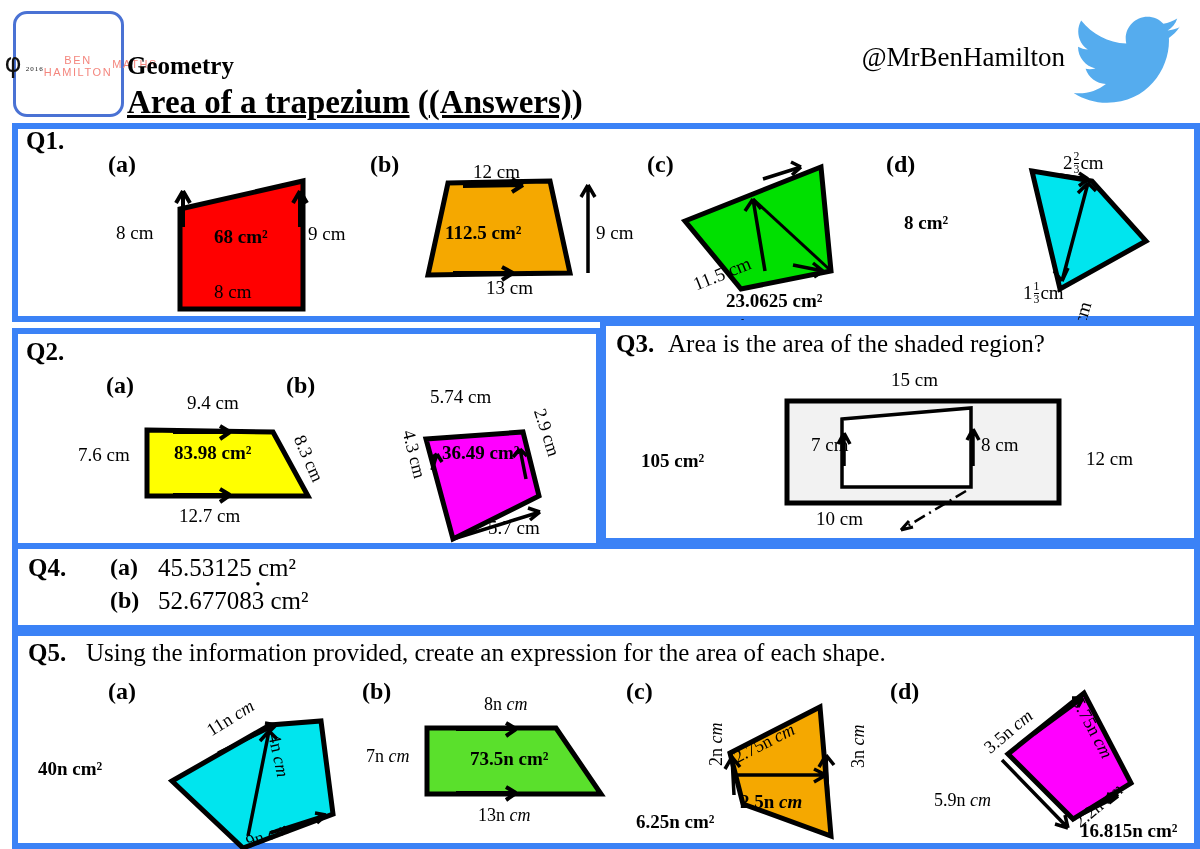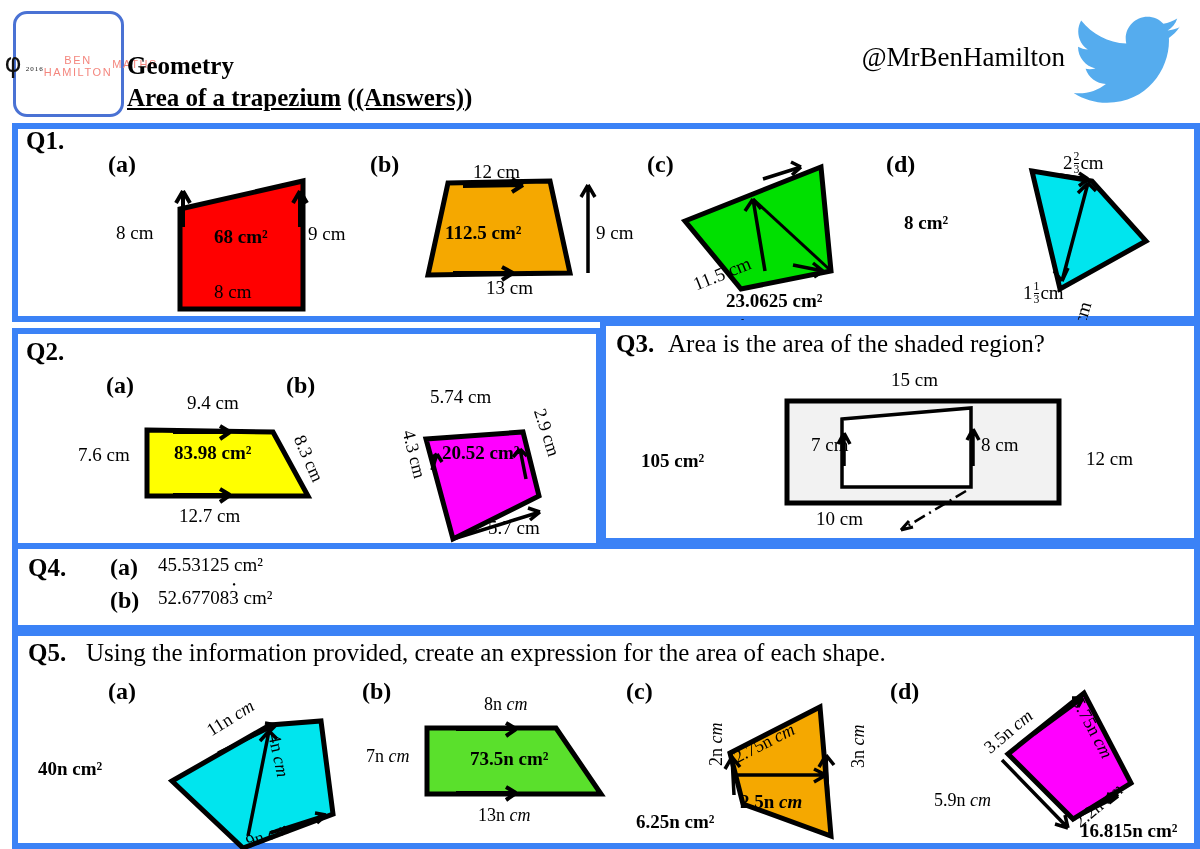--- a/index.html
+++ b/index.html
@@ -19,40 +19,40 @@
     border:3px solid #4a72d4;border-radius:14px;background:#fff;
     display:flex;flex-direction:row;align-items:center;justify-content:center;
   }
   .logo-estd-row{display:flex;align-items:flex-end;gap:4px;line-height:1;}
   .logo-estd{font-size:7px;letter-spacing:1px;color:#111;font-family:"Liberation Serif",serif;padding-bottom:3px;}
   .logo-phi{font-size:26px;color:#111;font-family:"DejaVu Sans",sans-serif;line-height:0.9;}
   .logo-name{font-size:11px;letter-spacing:1.6px;color:#f4867e;font-family:"Liberation Sans",sans-serif;margin-top:4px;text-align:center;}
   .logo-name2{font-size:11px;letter-spacing:1.6px;color:#f4867e;font-family:"Liberation Sans",sans-serif;text-align:center;}
 
   .title1{position:absolute;left:127px;top:52px;font-size:25px;font-weight:bold;}
-  .title2{position:absolute;left:127px;top:84px;font-size:25px;font-weight:bold;}
+  .title2{position:absolute;left:127px;top:84px;font-size:33px;font-weight:bold;}
   .title2 u{text-decoration:underline;}
   .handle{position:absolute;right:135px;top:42px;font-size:27px;}
   .twitter{position:absolute;right:18px;top:14px;width:110px;height:92px;}
 
   
   .qbox{position:absolute;border:6px solid #3b82f6;background:#fff;}
   .qlabel{position:absolute;font-weight:bold;font-size:25px;}
   .qtext{position:absolute;font-size:25px;}
   .part{position:absolute;font-weight:bold;font-size:24px;}
   .ans{position:absolute;font-weight:bold;font-size:19px;}
   .dim{position:absolute;font-size:19px;}
   .dimI{position:absolute;font-size:19px;}
   .dimI i{font-style:italic;}
   svg{position:absolute;overflow:visible;}
   .frac{display:inline-block;vertical-align:-0.35em;text-align:center;font-size:0.62em;line-height:1.0;margin:0 1px;}
   .frac span{display:block;}
   .frac .den{border-top:1px solid #000;}
   .rot{transform-origin:left top;white-space:nowrap;position:absolute;}
-  .q4line{position:absolute;font-size:19px;}
+  .q4line{position:absolute;font-size:25px;}
   .dotover{position:relative;}
   .dotover::after{content:"\2022";position:absolute;left:50%;transform:translateX(-50%);top:-0.72em;font-size:0.55em;}
 </style>
 </head>
 <body>
 
 <div class="page">
 
   <div class="logo-box">
     <div class="logo-estd-row">
@@ -148,21 +148,21 @@
     <svg style="left:390px;top:70px;width:160px;height:140px;" viewBox="0 0 160 140">
       <polygon points="18,35 115,28 131,92 45,135" fill="#ff00ff" stroke="#000" stroke-width="5"></polygon>
       <path d="M24,66 L29,50 M29,50 L22,55 M29,50 L34,58" stroke="#000" stroke-width="3.5" fill="none"></path>
       <path d="M118,75 L112,45 M112,45 L105,53 M112,45 L119,52" stroke="#000" stroke-width="3.5" fill="none"></path>
       <path d="M45,135 L132,108 M132,108 L120,104 M132,108 L122,116" stroke="#000" stroke-width="3.5" fill="none"></path>
     </svg>
     <div class="dim" style="left:412px;top:52px;">5.74 cm</div>
     <div class="rot" style="left:531px;top:72px;transform:rotate(72deg);font-size:18px;">2.9 cm</div>
     <div class="rot" style="left:400px;top:94px;transform:rotate(76deg);font-size:18px;">4.3 cm</div>
     <div class="dim" style="left:470px;top:183px;">5.7 cm</div>
-    <div class="ans" style="left:424px;top:108px;">20.52 cm²</div>
+    <div class="ans" style="left:424px;top:108px;">36.49 cm²</div>
   </div>
 
   <div class="qbox" style="left:600px;top:320px;width:588px;height:212px;">
     <div class="qlabel" style="left:10px;top:4px;">Q3.</div>
     <div class="qtext" style="left:62px;top:4px;">Area is the area of the shaded region?</div>
 
     <svg style="left:175px;top:65px;width:300px;height:130px;" viewBox="0 0 300 130">
       <rect x="6" y="10" width="272" height="102" fill="#f2f2f2" stroke="#000" stroke-width="5"></rect>
       <polygon points="61,28 190,17 190,96 61,96" fill="#ffffff" stroke="#000" stroke-width="3.5"></polygon>
       <path d="M63,75 L63,42 M63,42 L57,53 M63,42 L69,53" stroke="#000" stroke-width="3.5" fill="none"></path>

